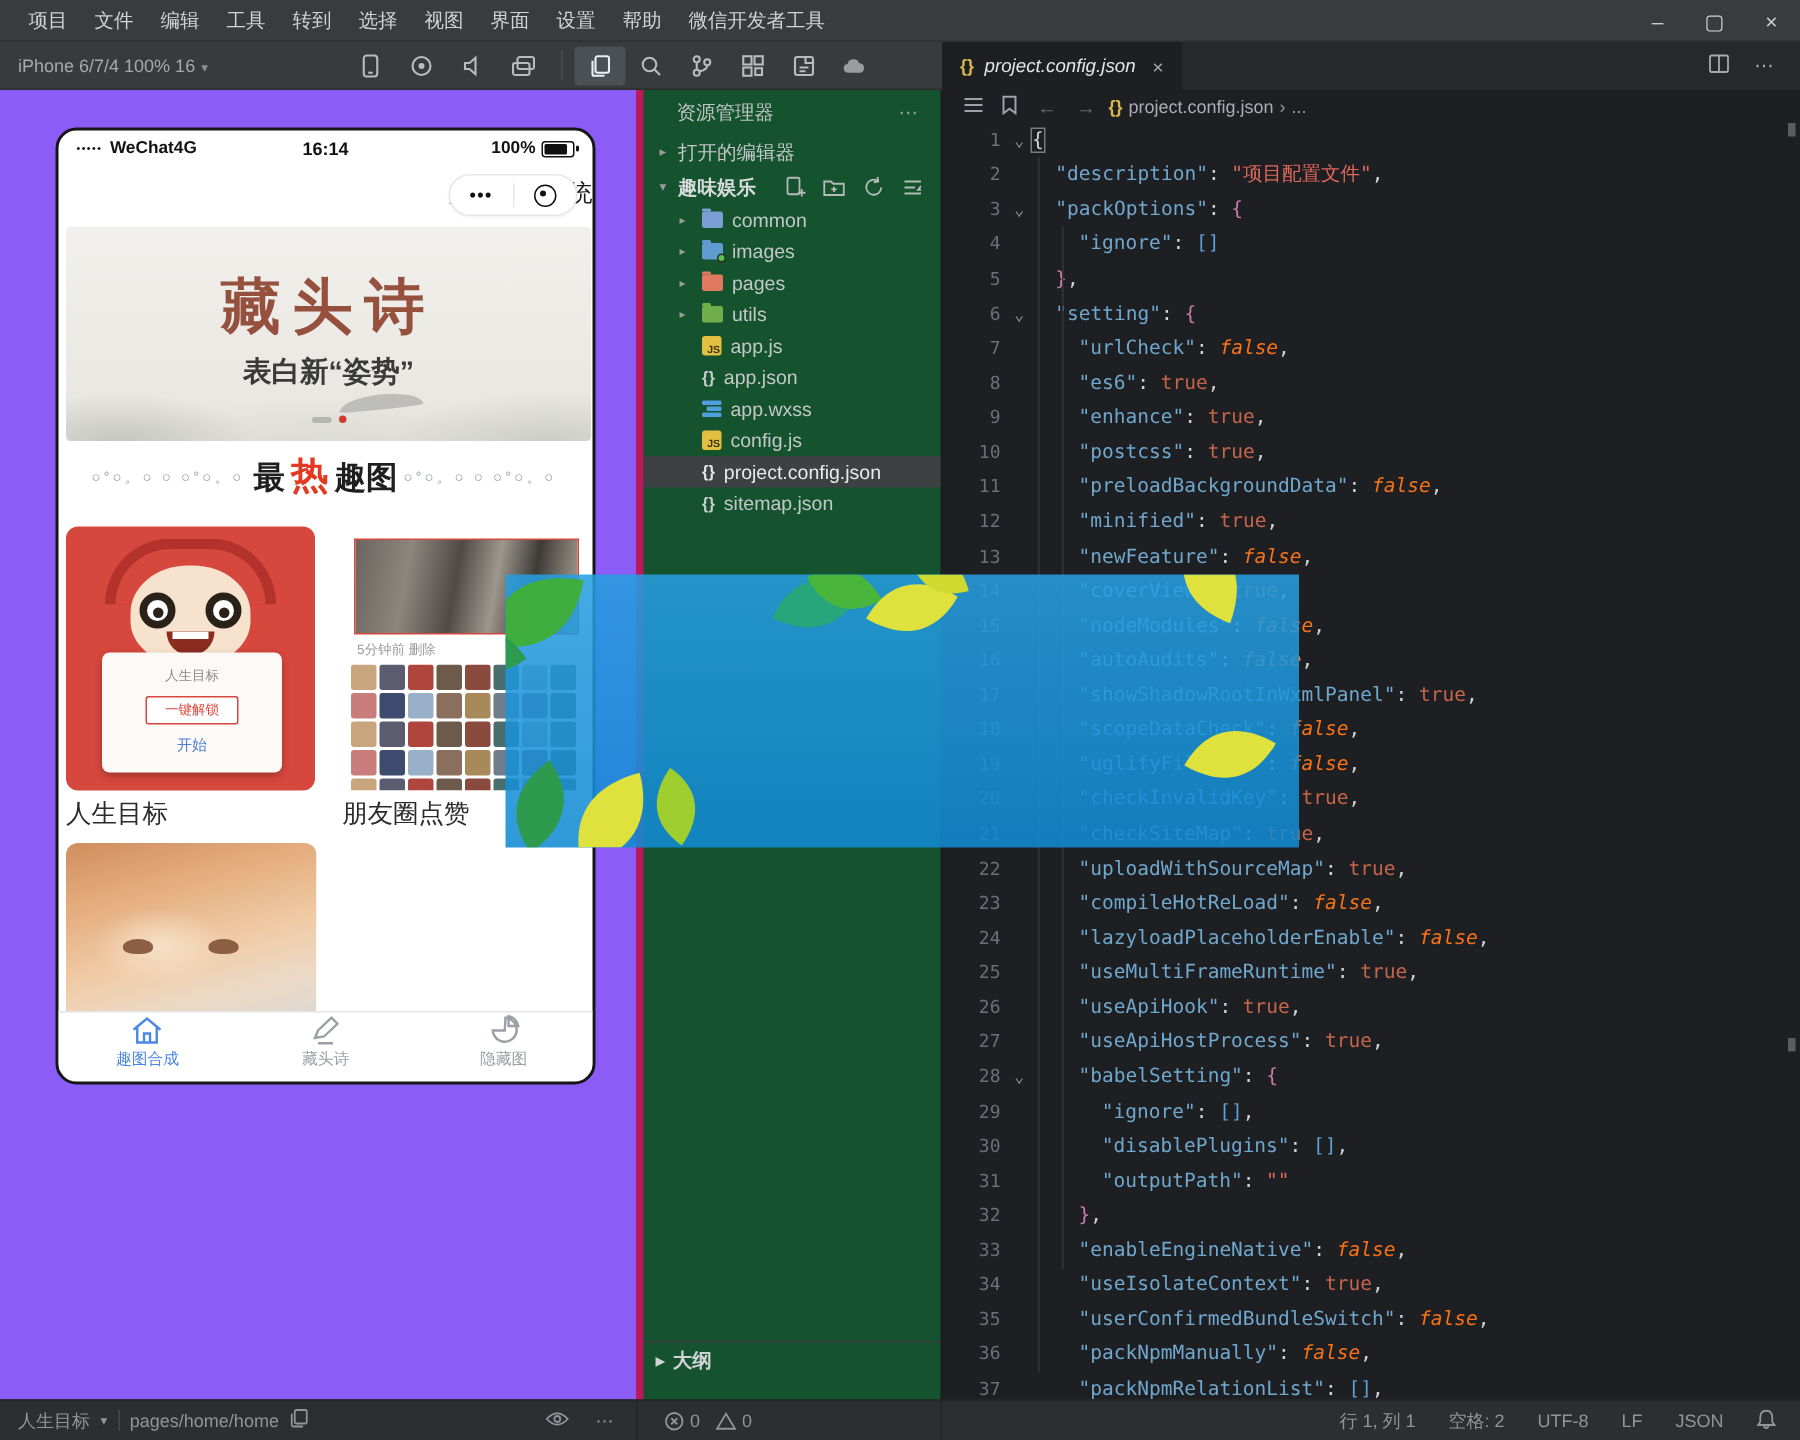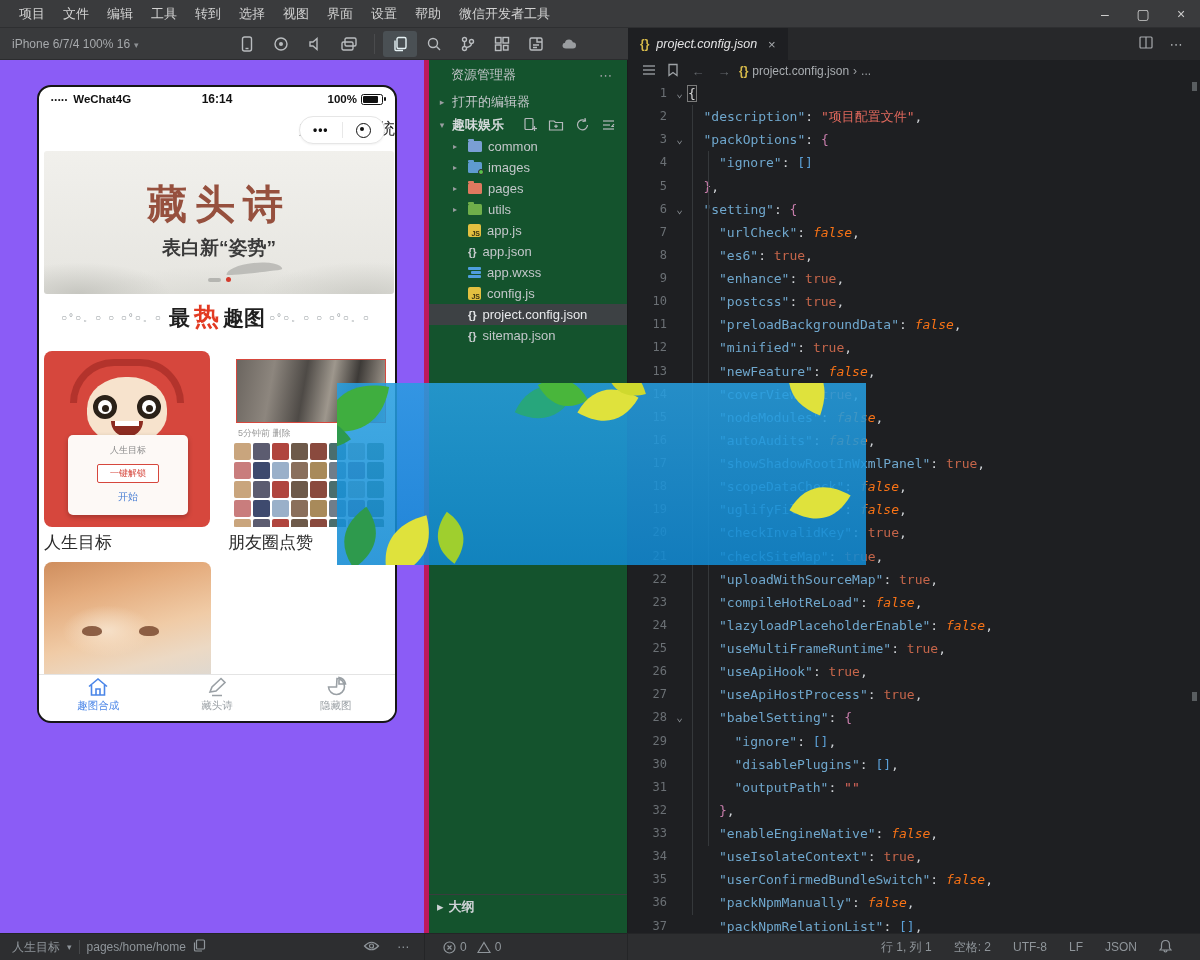--- a/index.html
+++ b/index.html
@@ -179,21 +179,21 @@
   .cu { color:#d8d8d8; outline:1px solid #7a7a7a; }
   .guide { position:absolute; width:1px; background:#35383b; }
   .ruler-mark { position:absolute; right:3px; width:5px; height:9px; background:#8a8f94; opacity:.55; }
 
   
   .statusbar { position:absolute; left:0; top:933px; width:1200px; height:27px; background:#2d2e30; color:#8f959a;
     font-size:12px; display:flex; align-items:center; border-top:1px solid #242527; }
   .sb-left { width:424px; display:flex; align-items:center; gap:7px; padding-left:12px; }
   .sb-sep { width:1px; height:14px; background:#46484a; }
   .sb-mid { width:204px; display:flex; align-items:center; gap:10px; padding-left:18px; border-left:1px solid #242527; border-right:1px solid #242527; height:100%; }
-  .sb-right { flex:1; display:flex; align-items:center; justify-content:flex-end; gap:22px; padding-right:28px; }
+  .sb-right { flex:1; display:flex; align-items:center; justify-content:flex-end; gap:22px; padding-right:16px; }
   .sb-ic svg { stroke:#8f959a; fill:none; stroke-width:1.2; }
   .cnt { display:flex; align-items:center; gap:4px; }
   .sb-eye { margin-left:auto; }
   .sb-more { margin:0 14px 0 10px; letter-spacing:1px; }
 
   
   .overlay { position:absolute; left:337px; top:383px; width:529px; height:182px;
     background:linear-gradient(180deg,rgba(38,158,224,.87),rgba(17,138,211,.87)); overflow:hidden; z-index:50; }
   .overlay svg { position:absolute; left:0; top:0; }
 </style>

